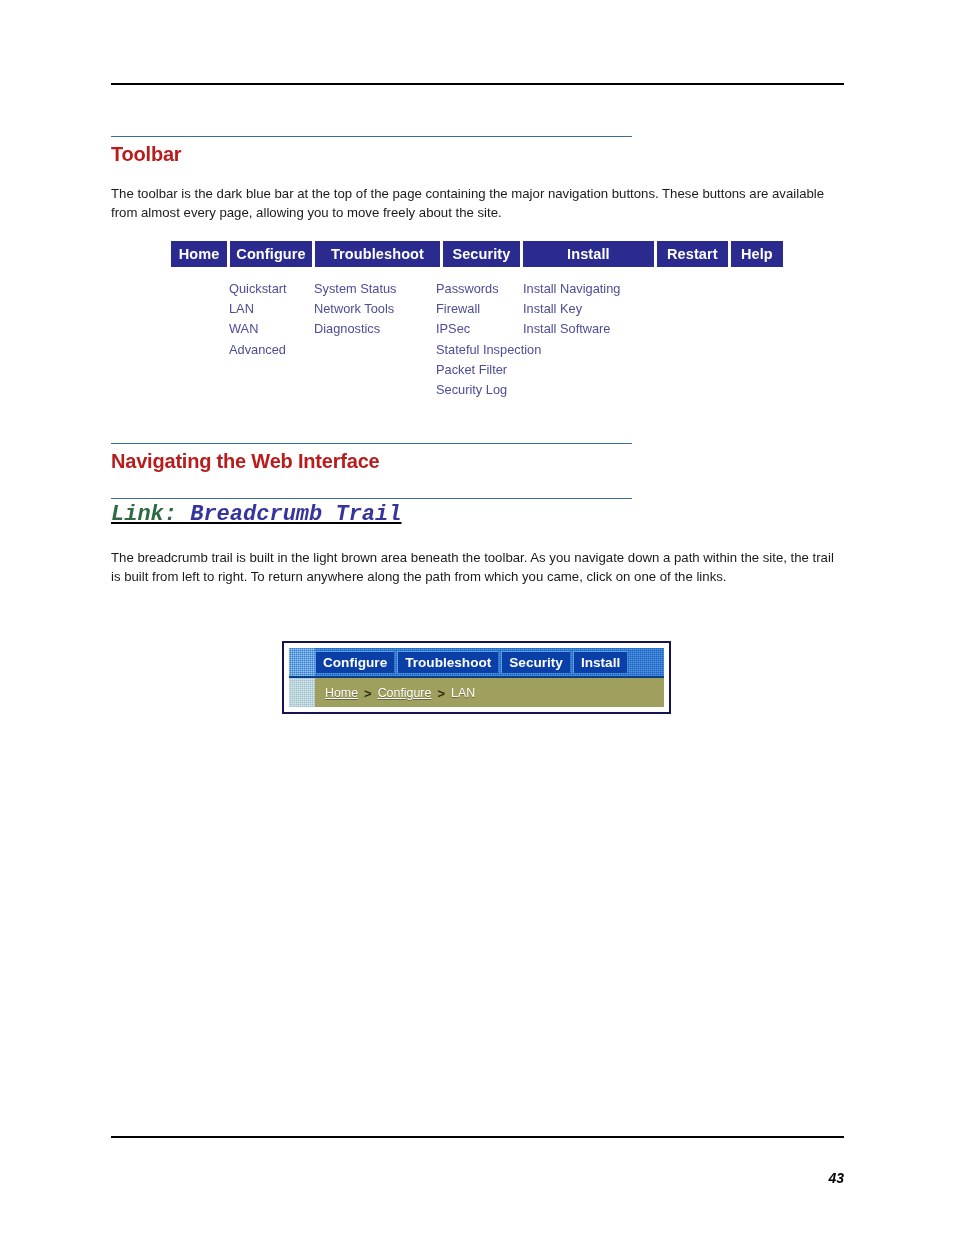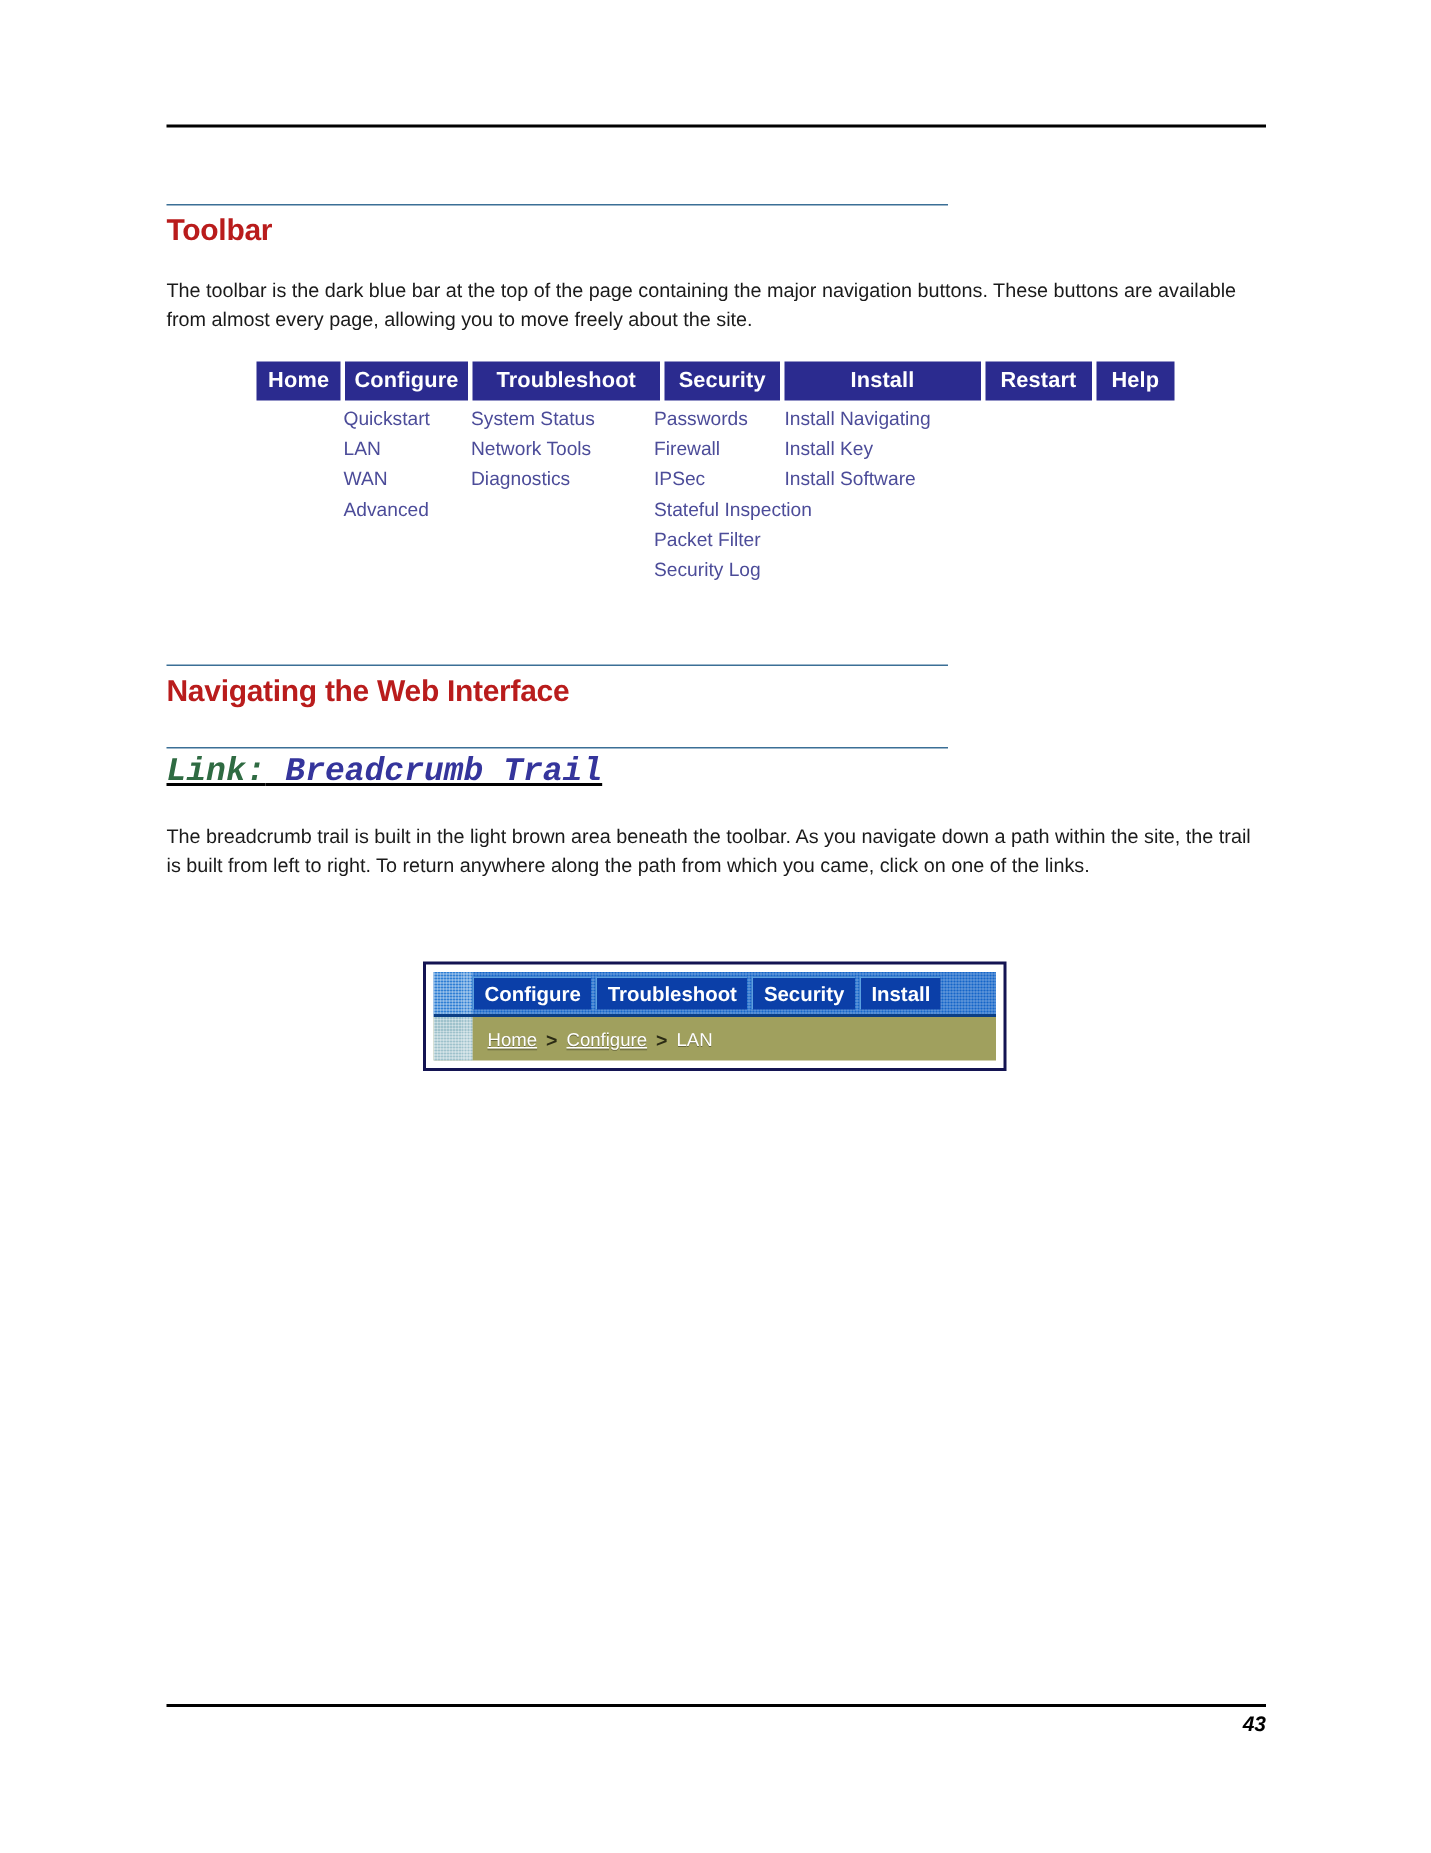--- a/index.html
+++ b/index.html
@@ -38,21 +38,21 @@
     position: absolute;
     left: 111px;
     top: 1136px;
     width: 733px;
     height: 2px;
     background: #000000;
   }
   .folio {
     position: absolute;
     left: 760px;
-    top: 1141px;
+    top: 1170px;
     width: 84px;
     text-align: right;
     font-size: 14px;
     font-weight: bold;
     font-style: italic;
     color: #000000;
     font-family: "Liberation Sans", sans-serif;
   }
 
   
@@ -133,21 +133,21 @@
     justify-content: center;
     height: 26px;
     margin-right: 3px;
     font-family: "Liberation Sans", sans-serif;
     letter-spacing: 0.1px;
   }
   .tb-btn:last-child { margin-right: 0; }
 
   .tb-sub {
     position: relative;
-    margin-top: 2px;
+    margin-top: 12px;
     height: 118px;
   }
   .tb-col {
     position: absolute;
     top: 0;
   }
   .tb-link {
     font-size: 12.8px;
     line-height: 20.2px;
     color: #4c4c99;

